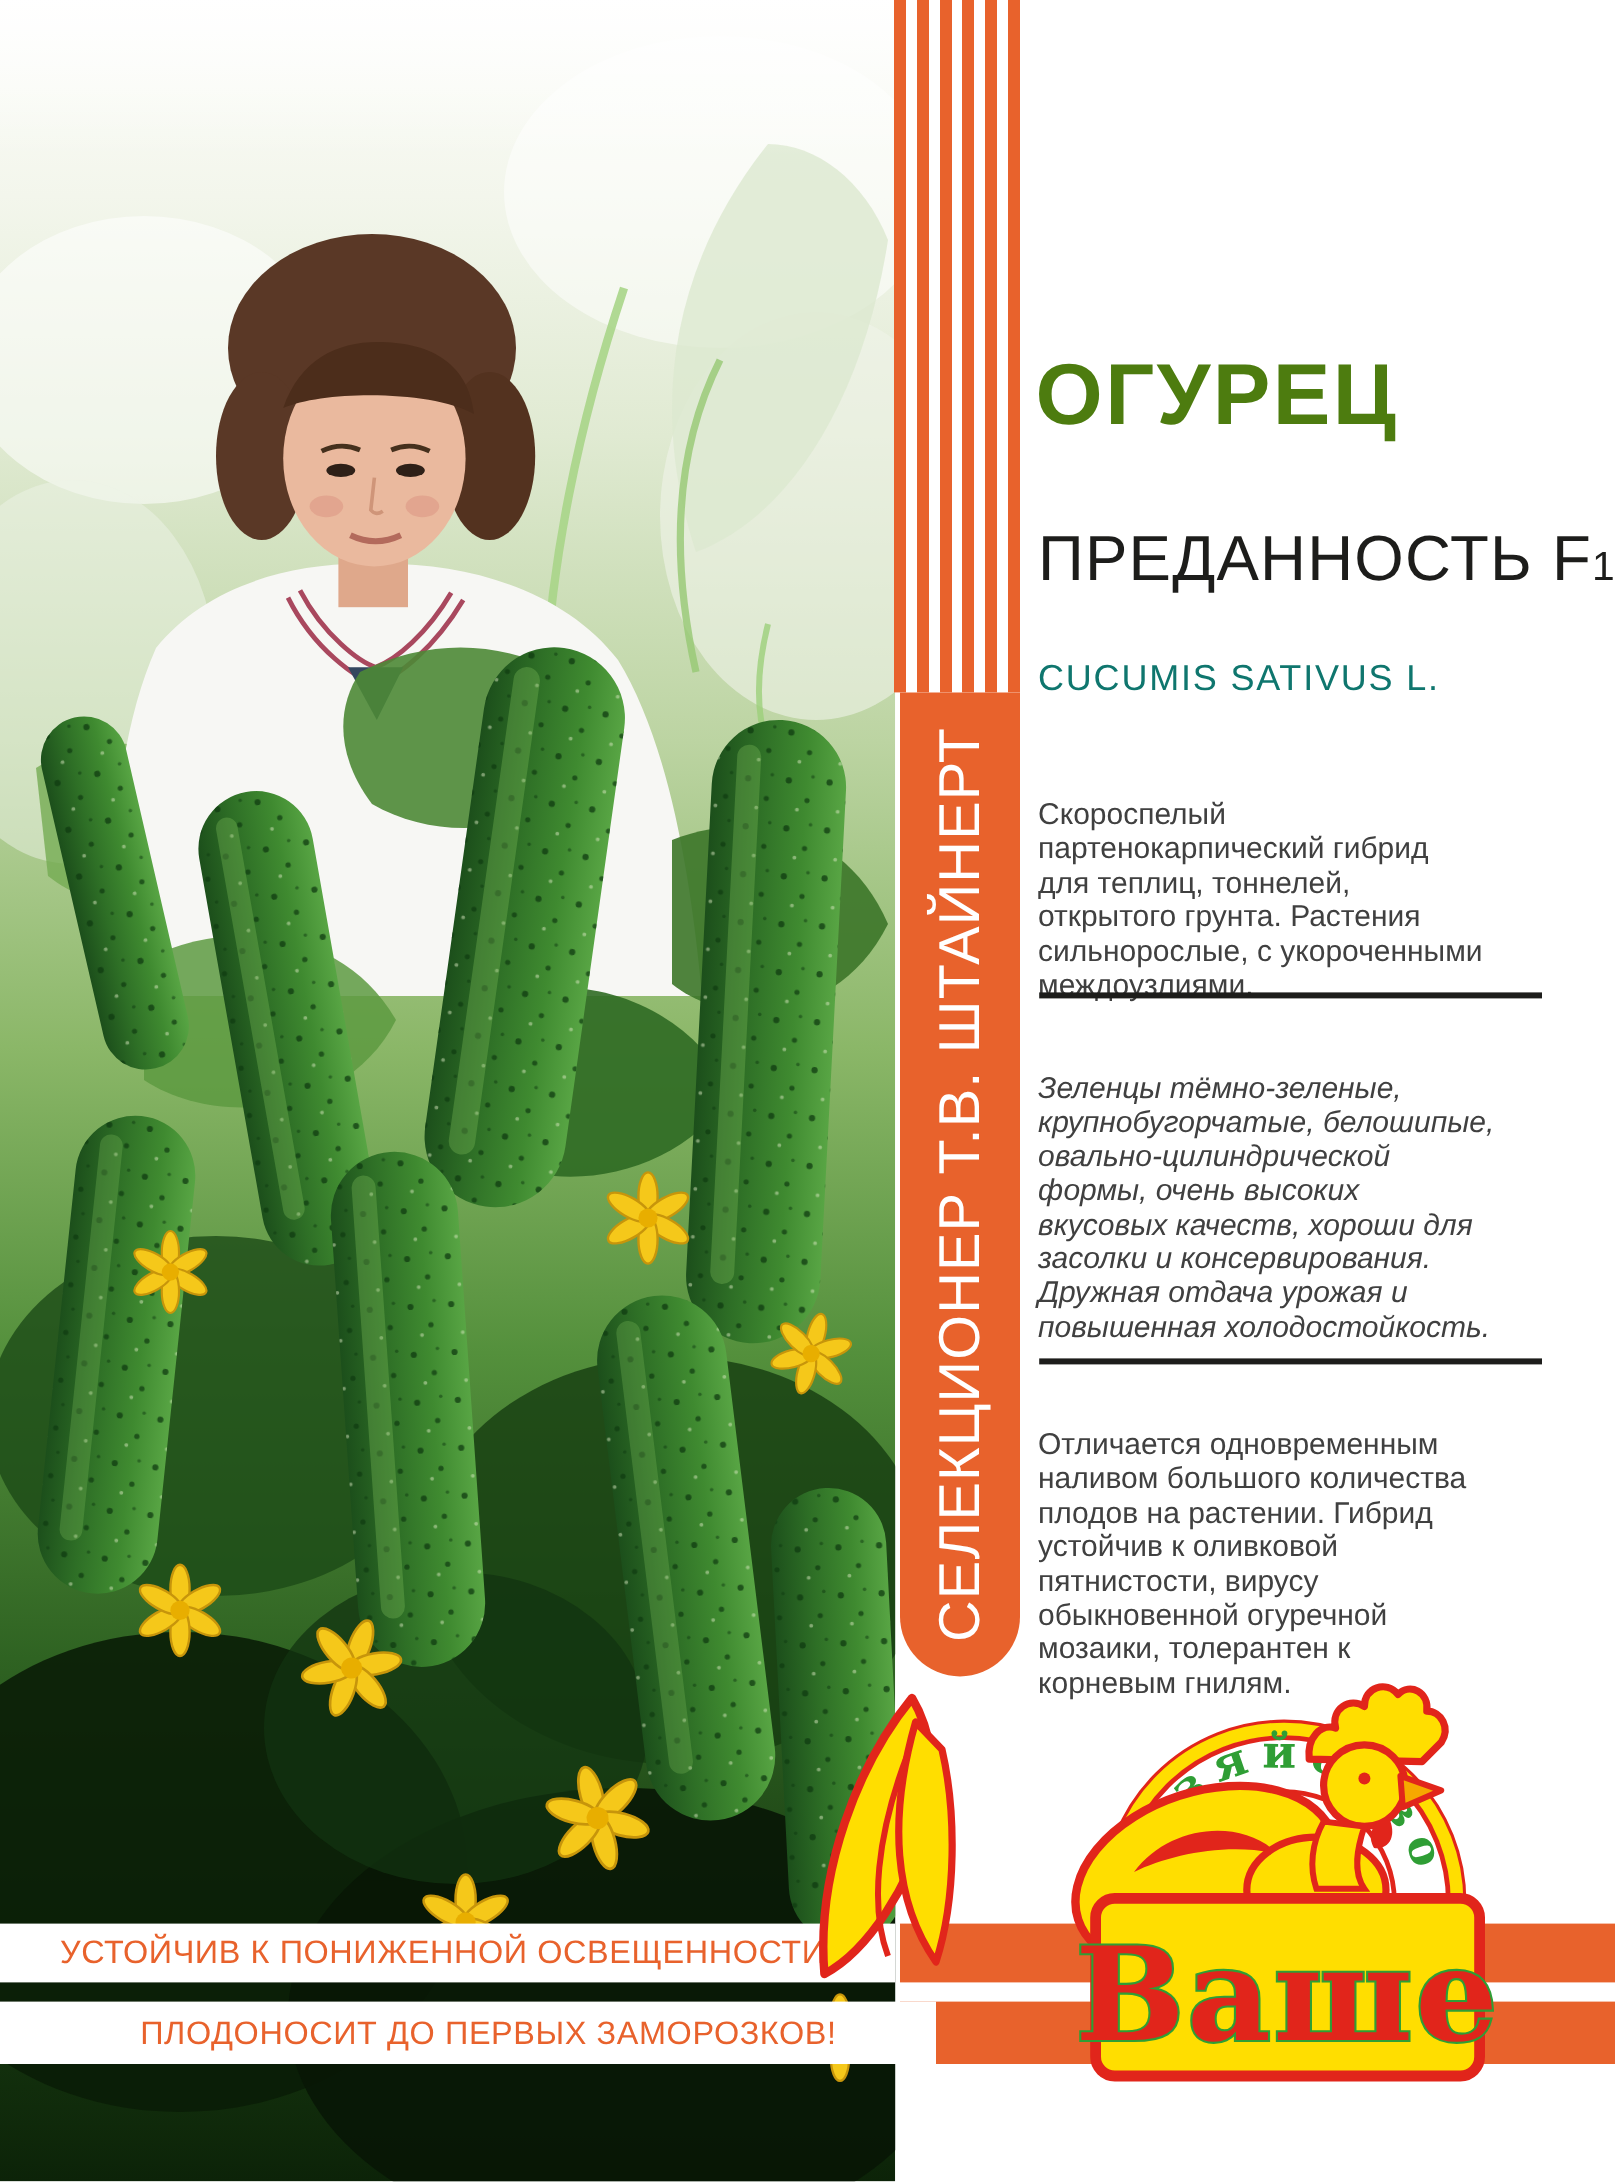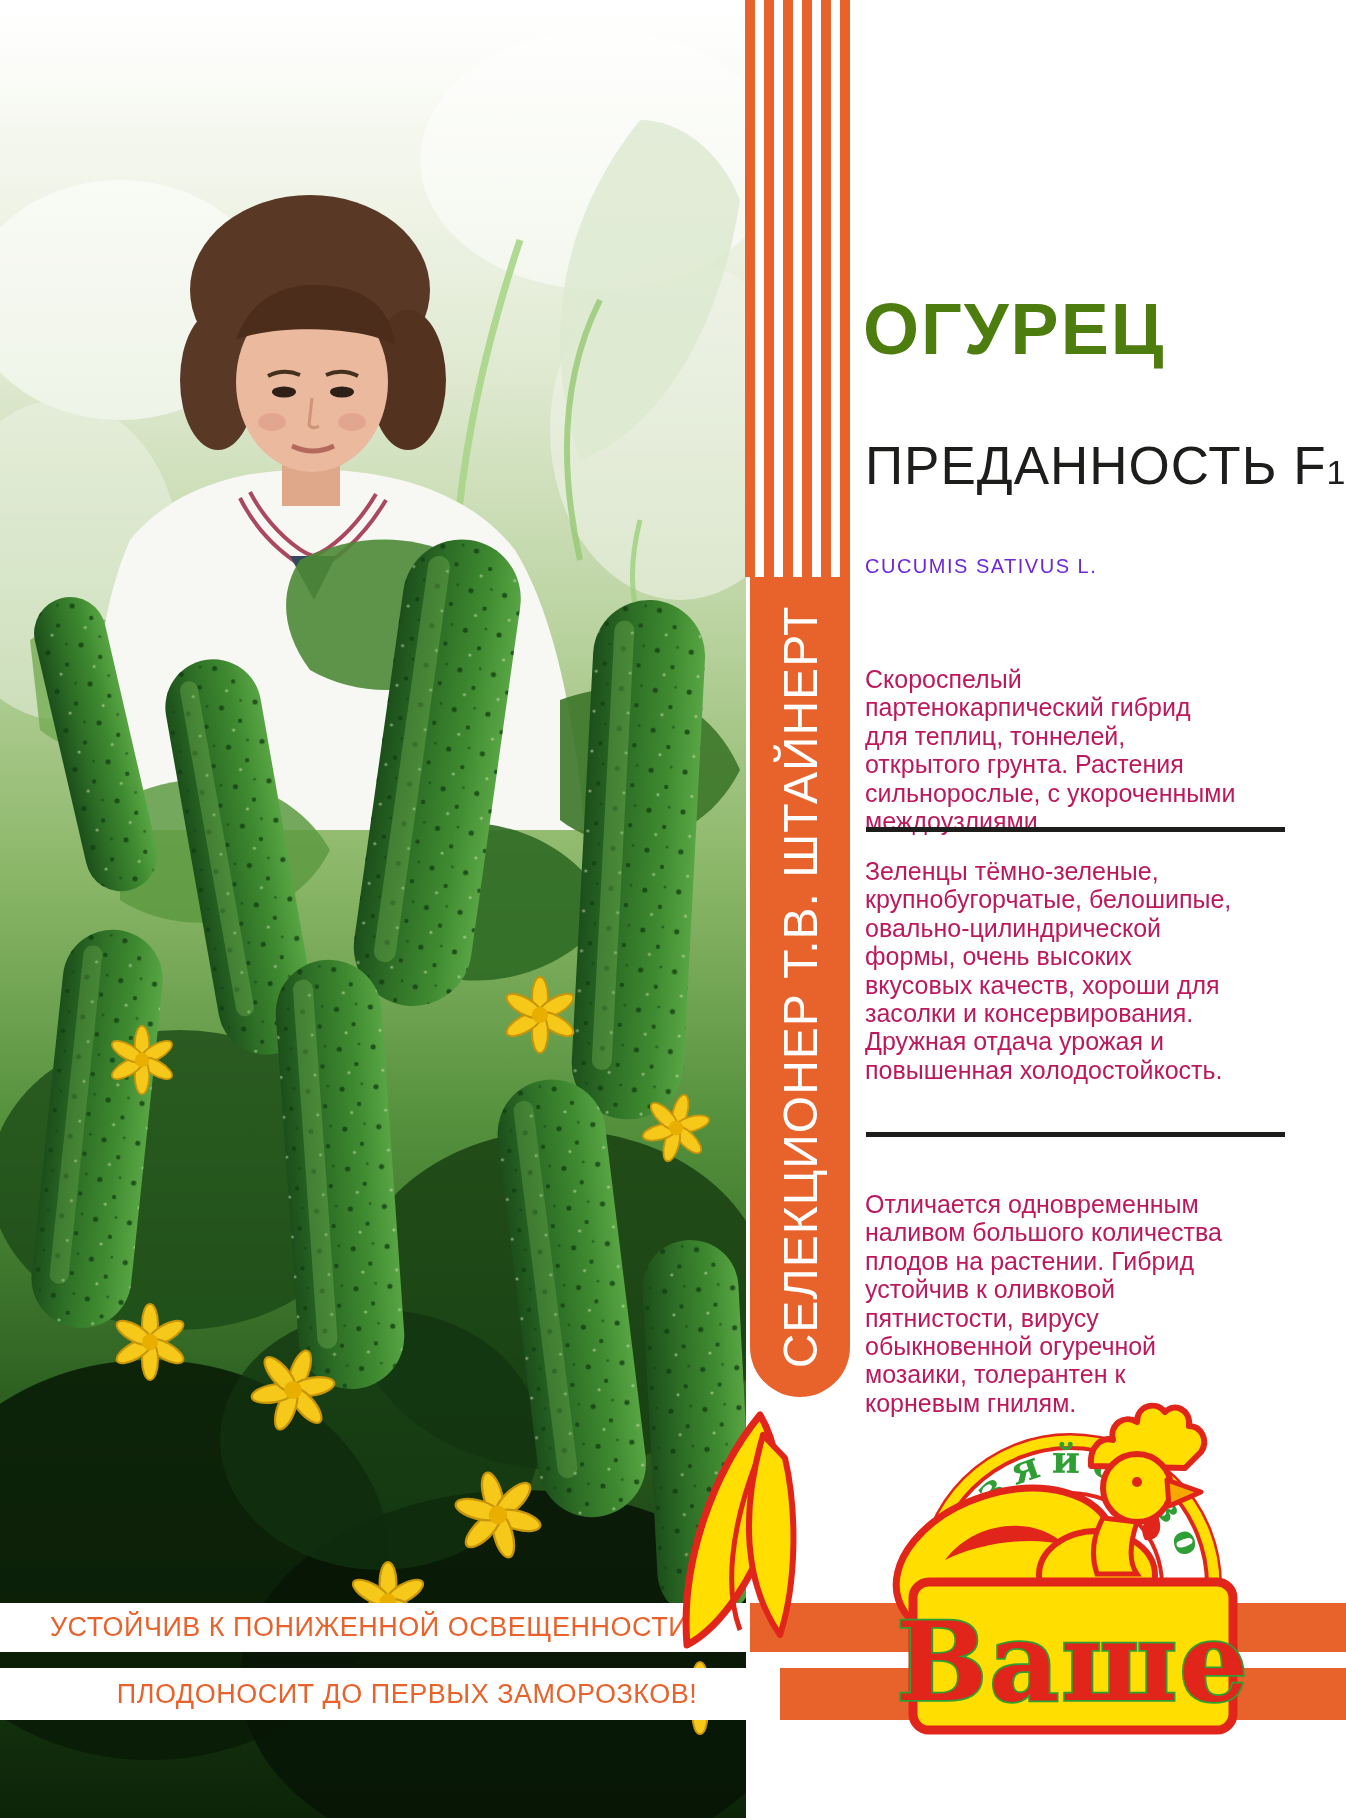--- a/index.html
+++ b/index.html
@@ -28,25 +28,25 @@
     transform: translate(-50%,-50%) rotate(-90deg);
     white-space:nowrap; color:#ffffff; font-size:48px; letter-spacing:1px;
   }
 
   
   .crop-title { left:863px; top:288px; font-size:72px; line-height:82px; font-weight:700;
                 letter-spacing:2px; color:#4d7c0f; white-space:nowrap; }
   .variety    { left:865px; top:419px; font-size:53px; line-height:53px; font-weight:400;
                 letter-spacing:1px; color:#1D1D1B; white-space:nowrap;margin-top:20px; }
   .variety .f1-num { font-size:34px; }
-  .latin      { left:865px; top:551px; font-size:20px; line-height:30px; font-weight:400;
-                letter-spacing:1.5px; color:#6d28d9; white-space:nowrap; }
-  .para { left:865px; width:445px; font-size:25px; line-height:28.4px; color:#be185d;
+  .latin      { left:865px; top:551px; font-size:30px; line-height:30px; font-weight:400;
+                letter-spacing:1.5px; color:#0f766e; white-space:nowrap; }
+  .para { left:865px; width:445px; font-size:25px; line-height:28.4px; color:#404040;
           white-space:pre-line; }
-  .p1 { top:640px; } .p2 { top:832px; } .p3 { top:1173px;margin-top:17px; }
+  .p1 { top:640px; } .p2 { top:868px;font-style:italic; } .p3 { top:1173px;margin-top:17px; }
   .rule { left:866px; width:419px; height:5px; background:#1D1D1B; }
   .rule1 { top:827px; } .rule2 { top:1132px; }
 
   
   .banner { left:0; width:746px; background:#ffffff; display:flex; align-items:center;
             justify-content:center; z-index:3; }
   .banner1 { top:1603px; height:49px; }
   .banner2 { top:1668px; height:52px;padding-left:34px; }
   .banner span { color:#E8622C; font-size:27px; letter-spacing:0.5px; white-space:nowrap; }
   .obar { left:750px; width:596px; background:#E8622C; z-index:1; }

